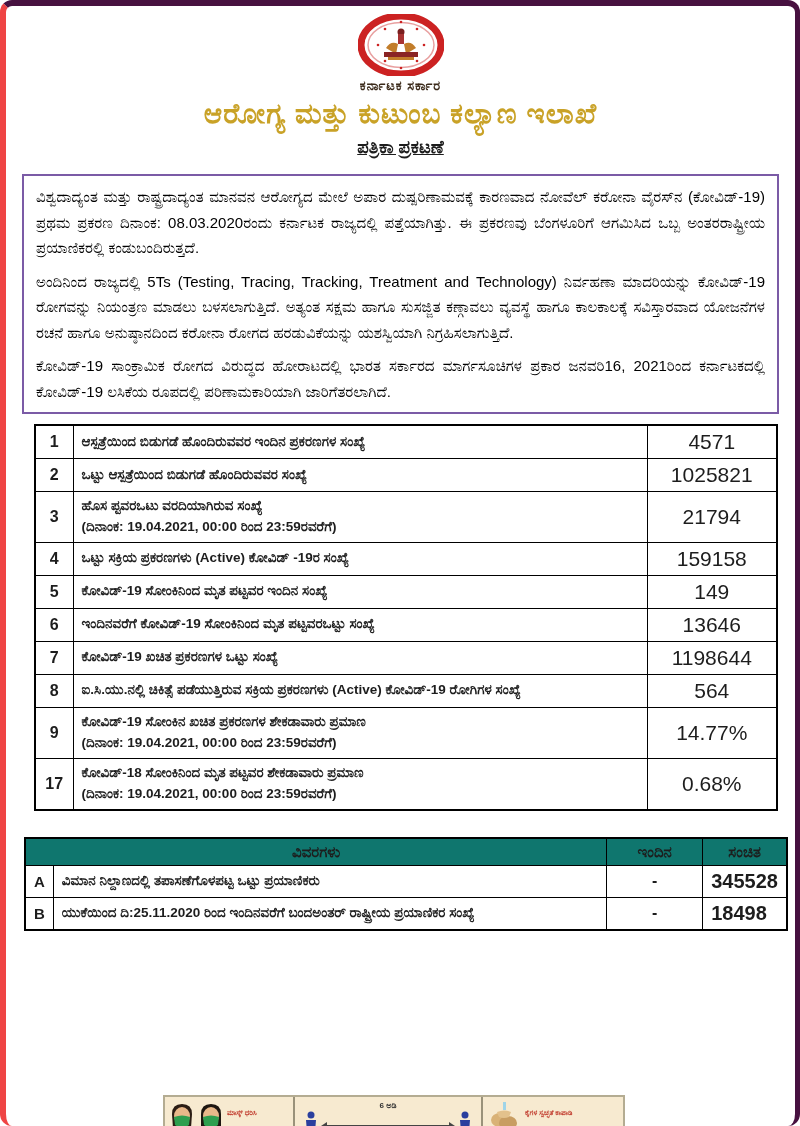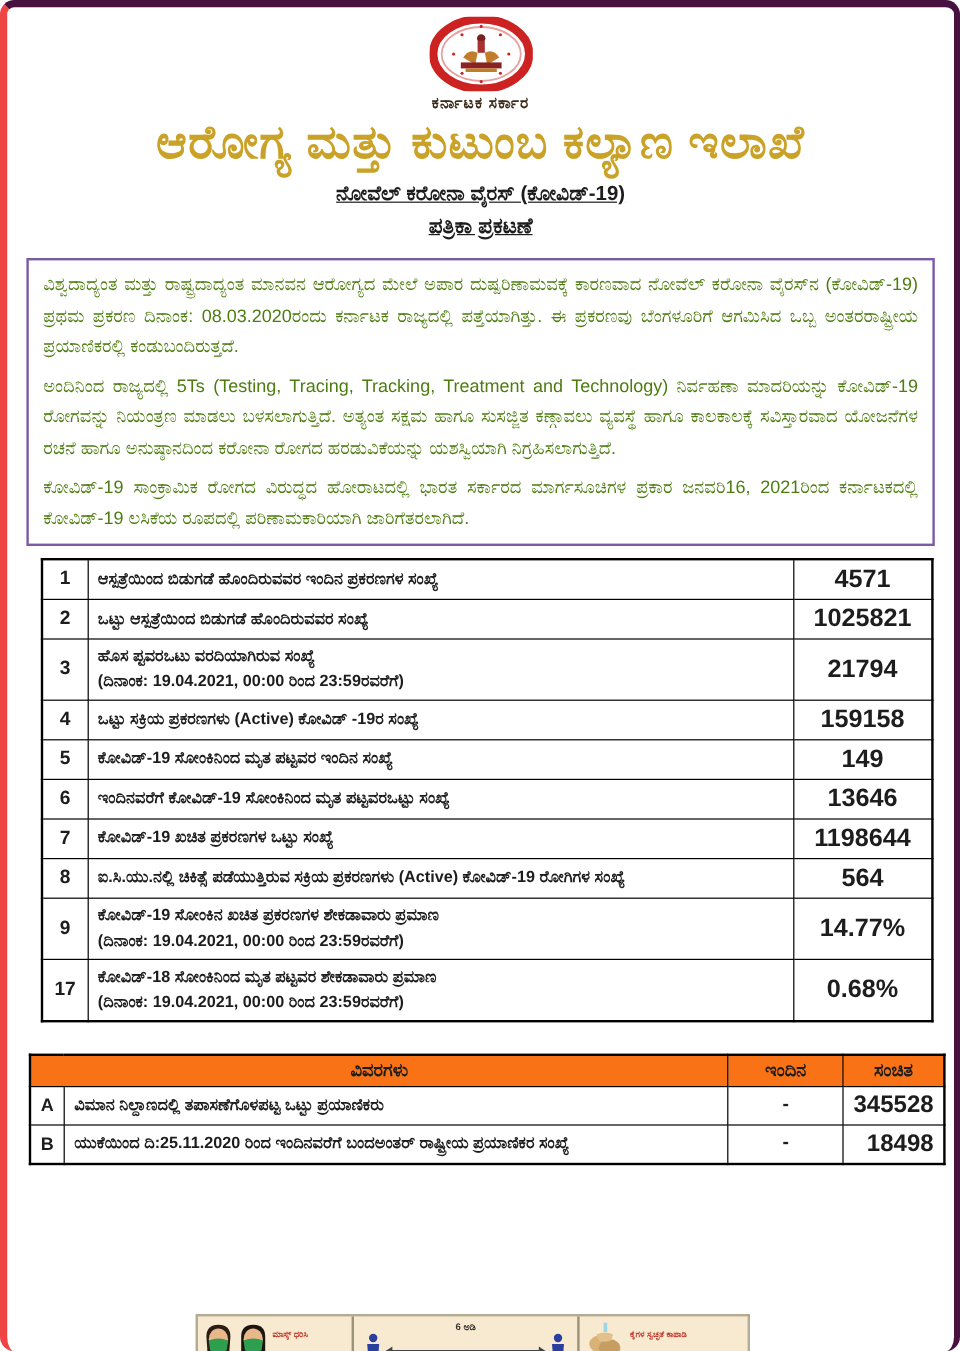--- a/index.html
+++ b/index.html
@@ -8,46 +8,46 @@
     position:relative; width:800px; height:1126px; margin:0 auto;
     background:#ffffff; overflow:hidden;
     border-top:6px solid #471140; border-right:5px solid #471140; border-left:6px solid #ef4444;
     color:#1d1d1d;
     border-radius:12px;
   }
   
   .emblem-wrap { text-align:center; padding-top:8px; }
   .emblem { display:block; margin:0 auto; }
   .emblem-caption { text-align:center; font-size:13px; font-weight:bold; color:#3b2a1a; letter-spacing:1px; margin-top:2px; }
-  .dept-title { text-align:center; font-size:39px; font-weight:bold; color:#c9a227; margin-top:4px; letter-spacing:1px; }
+  .dept-title { text-align:center; font-size:28px; font-weight:bold; color:#c9a227; margin-top:4px; letter-spacing:1px; }
   .press-sub { text-align:center; font-size:17px; font-weight:bold; text-decoration:underline; margin-top:10px; }
   .press-sub2 { text-align:center; font-size:18px; font-weight:bold; text-decoration:underline; margin-top:6px; }
   .date-line { font-size:17px; font-weight:bold; margin:22px 0 0 30px; }
   
   .intro-box {
     margin:16px 16px 0 16px; border:2px solid #7b5ba6; padding:8px 12px;
-    font-size:15px; line-height:1.7; text-align:justify; color:#4d7c0f;
+    font-size:15px; line-height:1.7; text-align:justify; color:#000000;
   }
   .intro-box p + p { margin-top:8px; }
   
   table { border-collapse:collapse; }
   .stats-table { margin:10px 28px 0 28px; width:744px; border:2px solid #000; }
   .stats-table td { border:1.5px solid #000; padding:4px 8px; vertical-align:middle; }
   .stats-table td.no { width:38px; text-align:center; font-size:16px; font-weight:bold; }
   .stats-table td.lbl { font-size:13.5px; font-weight:bold; line-height:1.55; }
-  .stats-table td.val { width:116px; text-align:center; font-size:21px; font-weight:bold; }
+  .stats-table td.val { width:130px; text-align:center; font-size:21px; font-weight:normal; }
   .lbl .note { font-weight:bold; }
   
   .travel-table { margin:26px 18px 0 18px; width:764px; border:2px solid #000; }
   .travel-table td, .travel-table th { border:1.5px solid #000; padding:4px 8px; vertical-align:middle; }
-  .travel-table th { background:#f97316; font-size:15px; font-weight:bold; }
+  .travel-table th { background:#0f766e; font-size:15px; font-weight:bold; }
   .travel-table td.letter { width:24px; text-align:center; font-size:15px; font-weight:bold; }
   .travel-table td.lbl { font-size:13.5px; font-weight:bold; line-height:1.6; text-align:justify; }
   .travel-table td.today { width:96px; text-align:center; font-size:16px; font-weight:bold; }
-  .travel-table td.cum { width:83px; text-align:right; font-size:20px; font-weight:bold;margin-top:48px; }
+  .travel-table td.cum { width:83px; text-align:left; font-size:20px; font-weight:bold;margin-top:48px; }
   
   .banner {
     position:absolute; left:157px; top:1089px; width:462px; height:90px;
     background:#f7ead0; border:2px solid #b4ac92; display:flex; align-items:flex-start;
   }
   .b-sec { display:flex; align-items:flex-start; padding:5px 4px; height:100%; }
   .b1 { width:128px; gap:3px; }
   .b2 { width:190px; border-left:2px solid #9a927a; border-right:2px solid #9a927a; flex-direction:column; align-items:center; padding-top:4px; }
   .b3 { flex:1; gap:4px; }
   .red-cap { color:#c0392b; font-size:7px; font-weight:bold; line-height:1.3; padding-top:6px; }
@@ -81,21 +81,20 @@
         <circle cx="66" cy="31" r="1.3" fill="#cc2222"></circle>
       <circle cx="27" cy="15" r="1.3" fill="#cc2222"></circle>
         <circle cx="59" cy="15" r="1.3" fill="#cc2222"></circle>
       <circle cx="43" cy="8" r="1.3" fill="#cc2222"></circle>
         <circle cx="27" cy="47" r="1.3" fill="#cc2222"></circle>
       <circle cx="59" cy="47" r="1.3" fill="#cc2222"></circle>
         <circle cx="43" cy="54" r="1.3" fill="#cc2222"></circle>
     </svg>
     <div class="emblem-caption">ಕರ್ನಾಟಕ ಸರ್ಕಾರ</div>
     <div class="dept-title">ಆರೋಗ್ಯ ಮತ್ತು ಕುಟುಂಬ ಕಲ್ಯಾಣ ಇಲಾಖೆ</div>
-    <div class="press-sub">ನೋವೆಲ್ ಕರೋನಾ ವೈರಸ್ (ಕೋವಿಡ್-19)</div>
     <div class="press-sub2">ಪತ್ರಿಕಾ ಪ್ರಕಟಣೆ</div>
   </div>
 
 
   <div class="intro-box">
     <p>ವಿಶ್ವದಾದ್ಯಂತ ಮತ್ತು ರಾಷ್ಟ್ರದಾದ್ಯಂತ ಮಾನವನ ಆರೋಗ್ಯದ ಮೇಲೆ ಅಪಾರ ದುಷ್ಪರಿಣಾಮವಕ್ಕೆ ಕಾರಣವಾದ ನೋವೆಲ್ ಕರೋನಾ ವೈರಸ್‌ನ (ಕೋವಿಡ್-19) ಪ್ರಥಮ ಪ್ರಕರಣ ದಿನಾಂಕ: 08.03.2020ರಂದು ಕರ್ನಾಟಕ ರಾಜ್ಯದಲ್ಲಿ ಪತ್ತೆಯಾಗಿತ್ತು. ಈ ಪ್ರಕರಣವು ಬೆಂಗಳೂರಿಗೆ ಆಗಮಿಸಿದ ಒಬ್ಬ ಅಂತರರಾಷ್ಟ್ರೀಯ ಪ್ರಯಾಣಿಕರಲ್ಲಿ ಕಂಡುಬಂದಿರುತ್ತದೆ.</p>
     <p>ಅಂದಿನಿಂದ ರಾಜ್ಯದಲ್ಲಿ 5Ts (Testing, Tracing, Tracking, Treatment and Technology) ನಿರ್ವಹಣಾ ಮಾದರಿಯನ್ನು ಕೋವಿಡ್-19 ರೋಗವನ್ನು ನಿಯಂತ್ರಣ ಮಾಡಲು ಬಳಸಲಾಗುತ್ತಿದೆ. ಅತ್ಯಂತ ಸಕ್ಷಮ ಹಾಗೂ ಸುಸಜ್ಜಿತ ಕಣ್ಗಾವಲು ವ್ಯವಸ್ಥೆ ಹಾಗೂ ಕಾಲಕಾಲಕ್ಕೆ ಸವಿಸ್ತಾರವಾದ ಯೋಜನೆಗಳ ರಚನೆ ಹಾಗೂ ಅನುಷ್ಠಾನದಿಂದ ಕರೋನಾ ರೋಗದ ಹರಡುವಿಕೆಯನ್ನು ಯಶಸ್ವಿಯಾಗಿ ನಿಗ್ರಹಿಸಲಾಗುತ್ತಿದೆ.</p>
     <p>ಕೋವಿಡ್-19 ಸಾಂಕ್ರಾಮಿಕ ರೋಗದ ವಿರುದ್ಧದ ಹೋರಾಟದಲ್ಲಿ ಭಾರತ ಸರ್ಕಾರದ ಮಾರ್ಗಸೂಚಿಗಳ ಪ್ರಕಾರ ಜನವರಿ16, 2021ರಿಂದ ಕರ್ನಾಟಕದಲ್ಲಿ ಕೋವಿಡ್-19 ಲಸಿಕೆಯ ರೂಪದಲ್ಲಿ ಪರಿಣಾಮಕಾರಿಯಾಗಿ ಜಾರಿಗೆತರಲಾಗಿದೆ.</p>
   </div>
 

